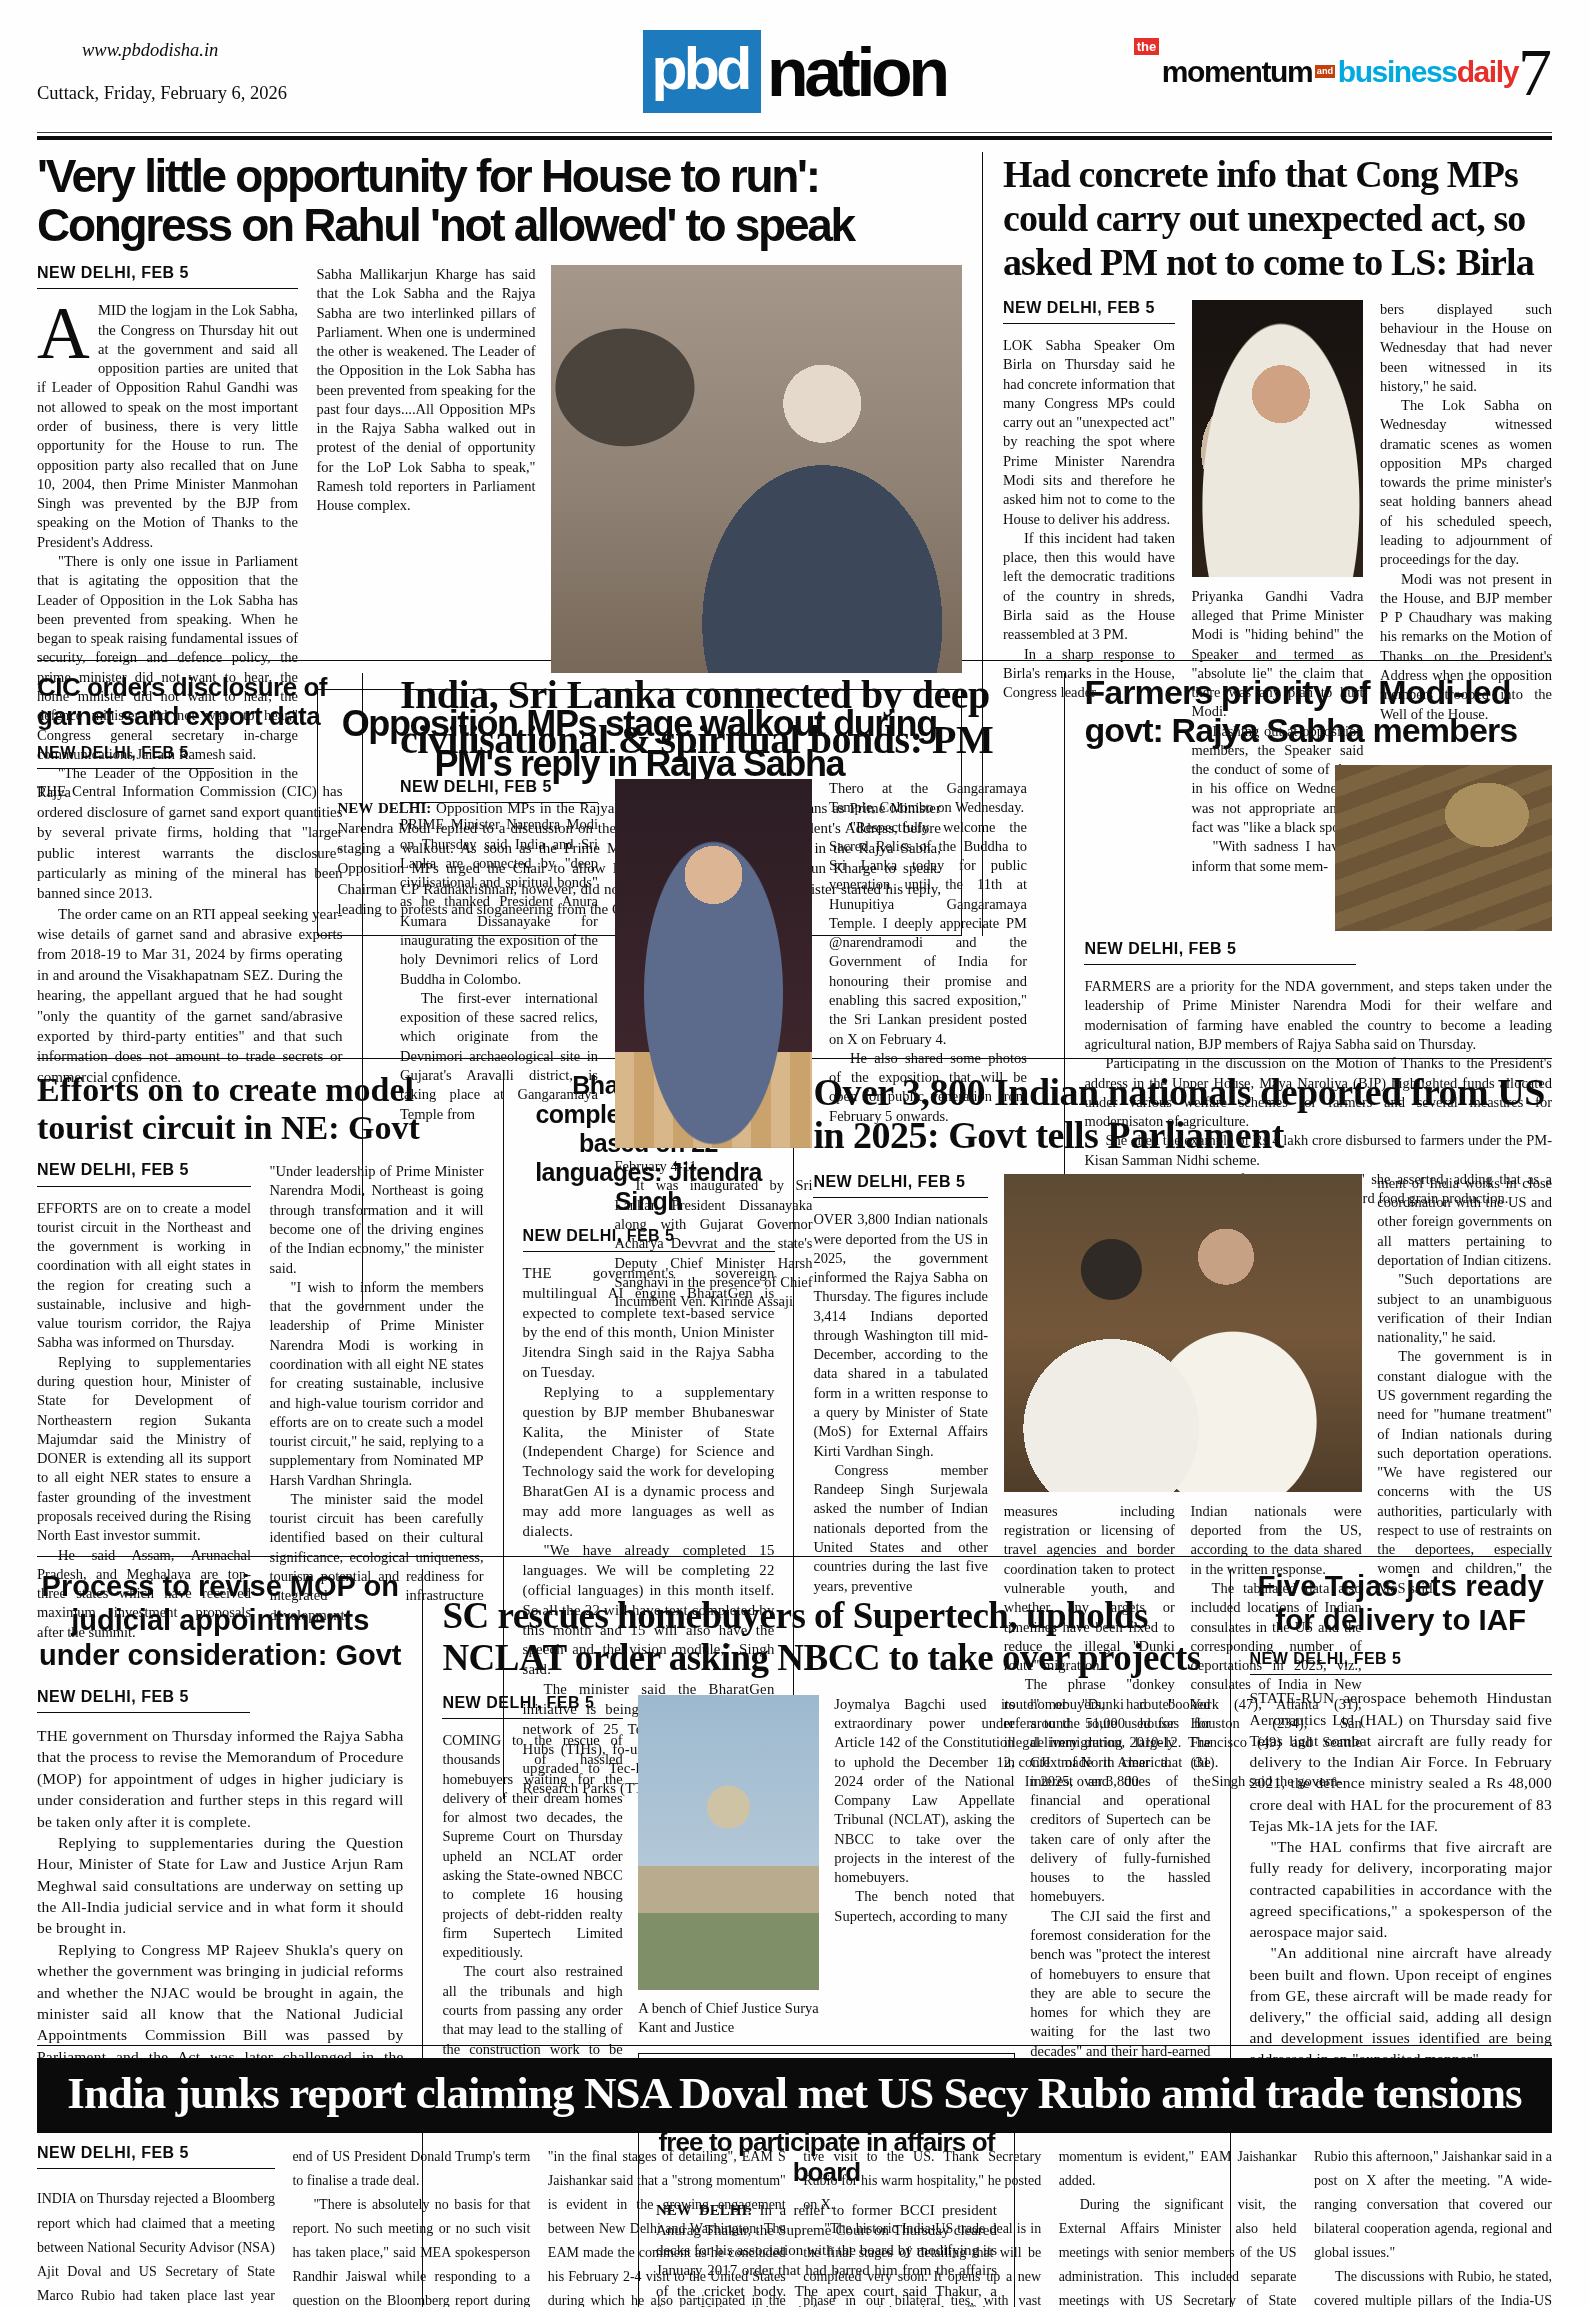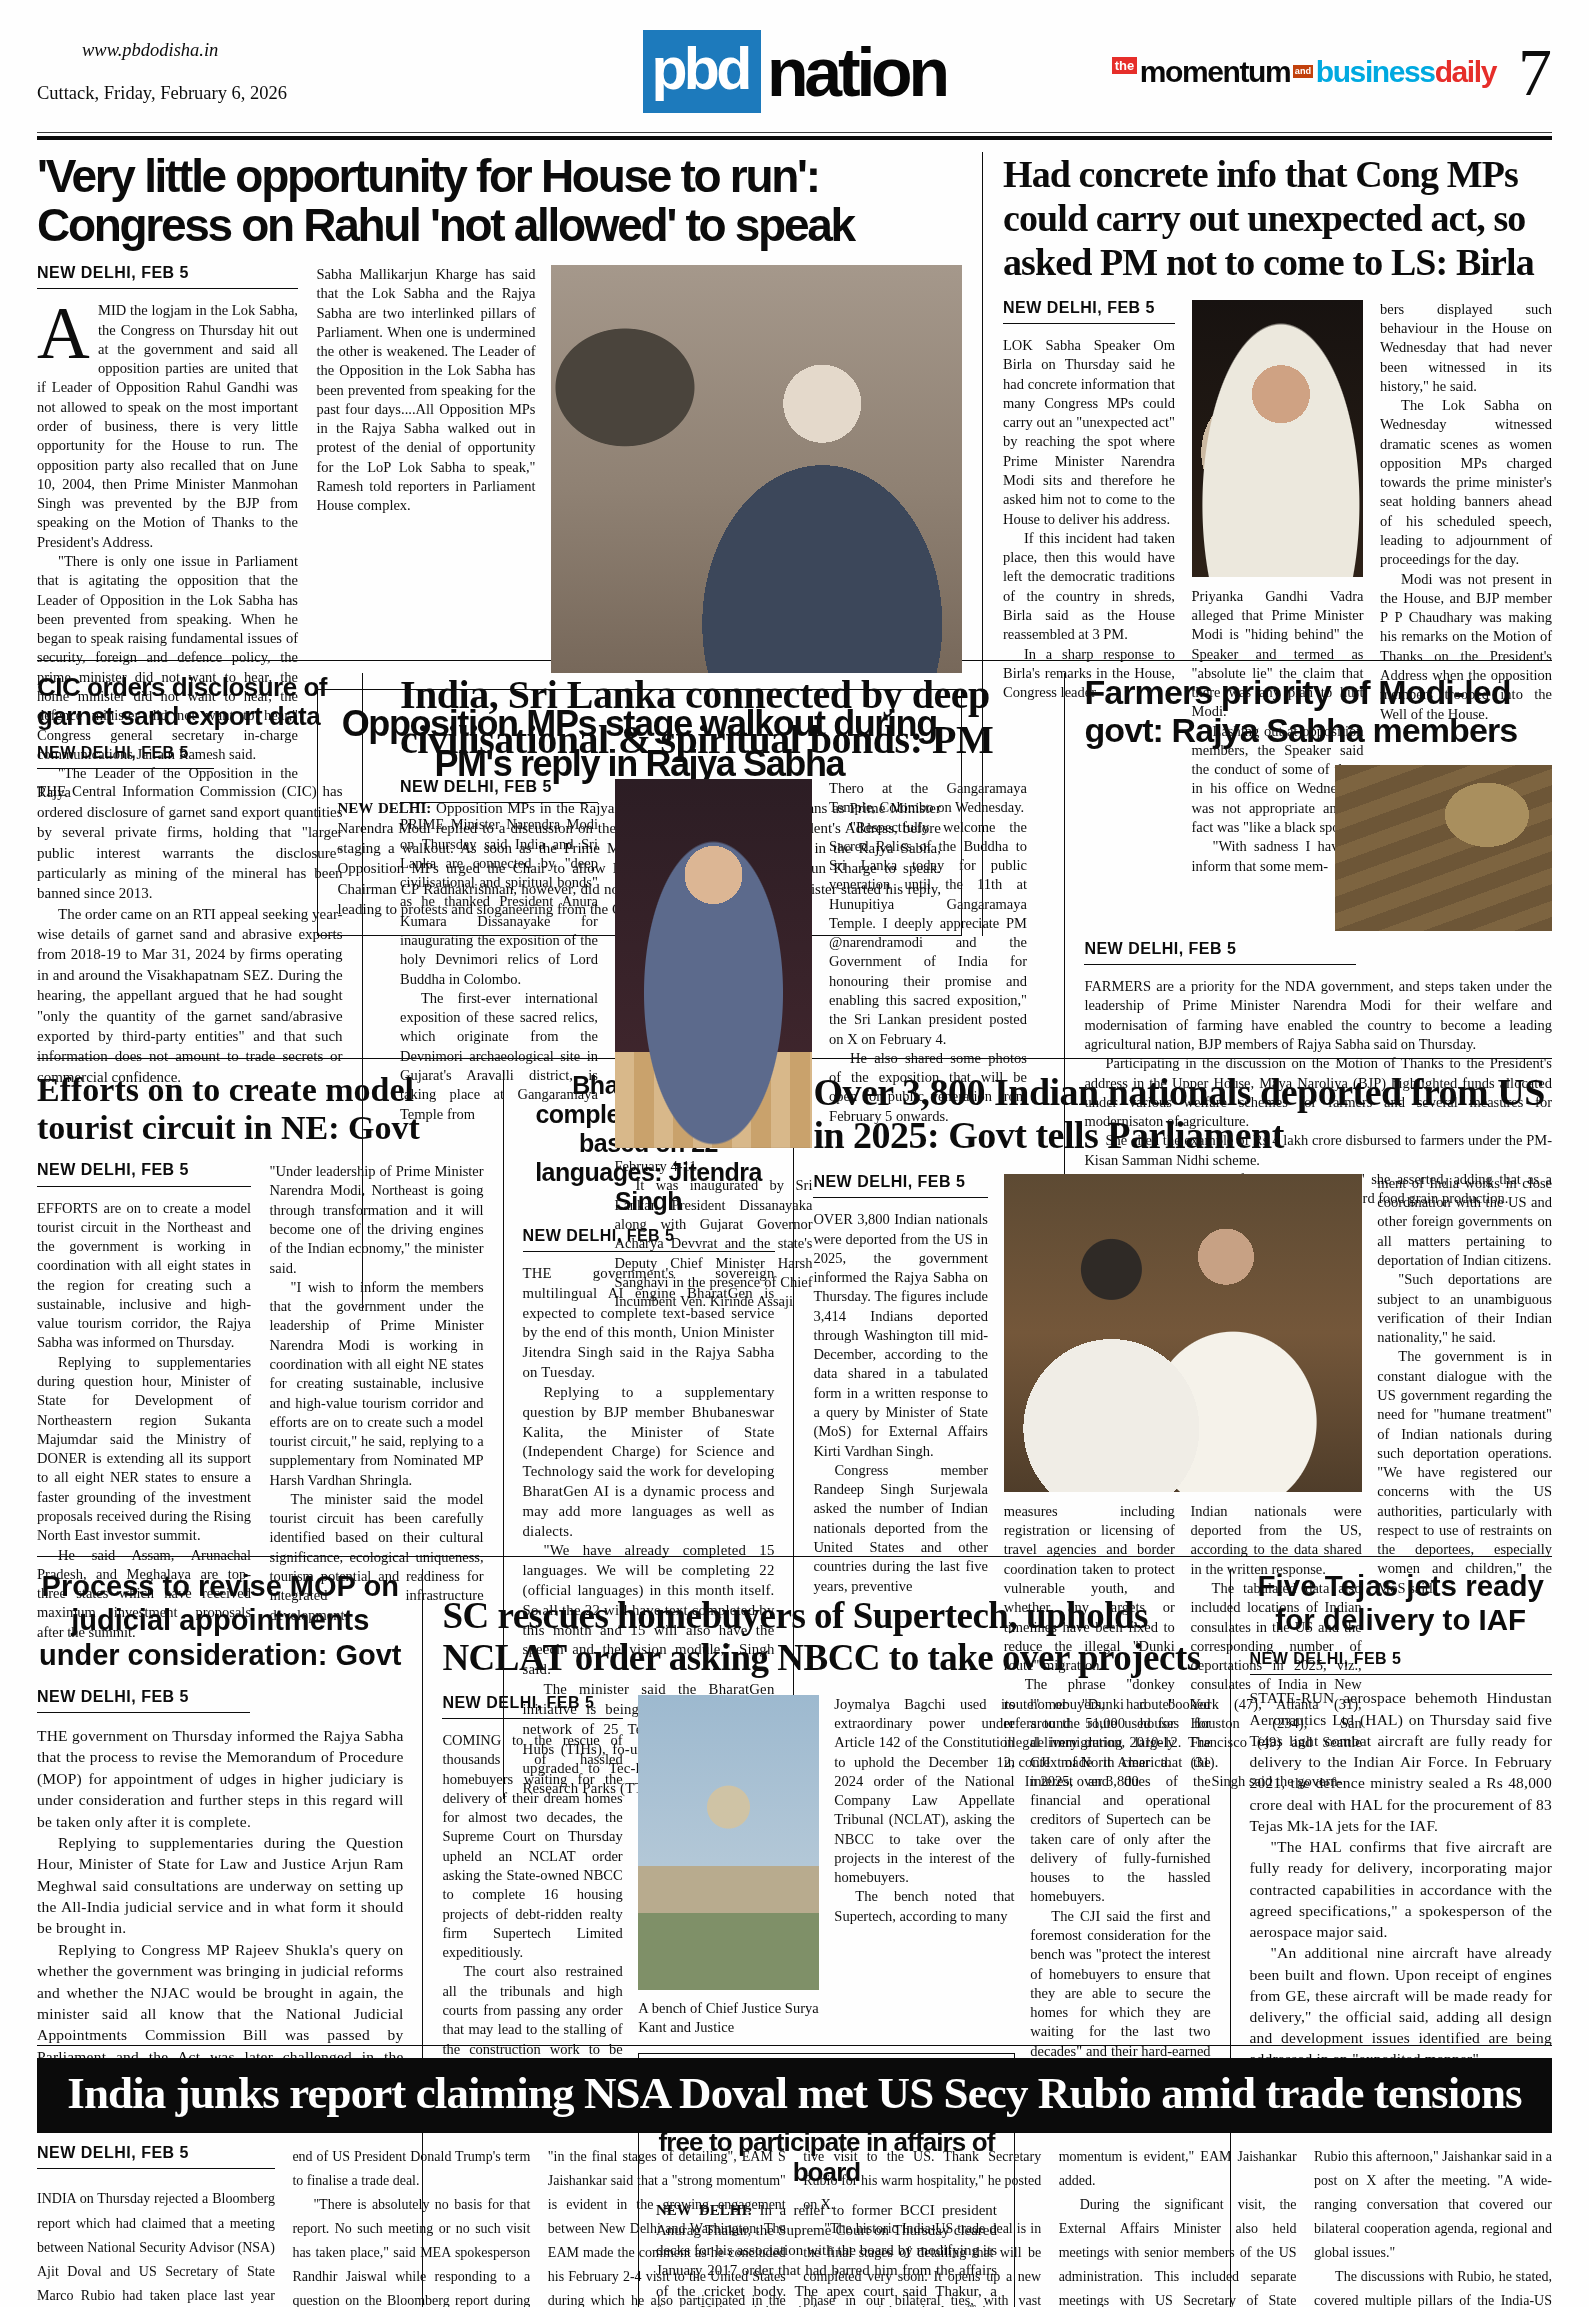--- a/index.html
+++ b/index.html
@@ -8,21 +8,21 @@
     box-sizing:border-box; padding:14px 37px 18.5px; display:flex; flex-direction:column;
     font-family:"Liberation Serif", serif; overflow:hidden;
   }
   
   .masthead { display:grid; grid-template-columns:1fr auto 1fr; align-items:center; min-height:115px; }
   .h-left { font-size:18.5px; line-height:1.2; }
   .h-left .site { font-style:italic; margin-bottom:21px;margin-left:45px; }
   .h-center { display:flex; align-items:center; gap:6.5px; }
   .pbd-chip { background:#1d7abc; color:#fff; font:700 59px/1 "Liberation Sans",sans-serif; letter-spacing:-3.7px; padding:9.2px 12px 14px 8.3px; }
   .nation-word { font:700 68px/1 "Liberation Sans",sans-serif; letter-spacing:-4.2px; color:#070707; }
-  .h-right { display:flex; align-items:center; justify-content:flex-end; gap:22px; }
+  .h-right { display:flex; justify-content:flex-end; }
   .mh-words { display:flex; align-items:center; }
   .the-chip { background:#e62e2a; color:#fff; font:700 13px/1 "Liberation Sans",sans-serif; padding:2.3px 3.2px; margin-right:2.3px; align-self:flex-start; }
   .w-pol { font:700 30px/1 "Liberation Sans",sans-serif; letter-spacing:-1.4px; color:#0a0a0a; }
   .and-chip { background:#c2410c; color:#fff; font:700 9.2px/1 "Liberation Sans",sans-serif; padding:1.8px 2.3px; margin:0 2.3px; }
   .w-bus { font:700 30px/1 "Liberation Sans",sans-serif; letter-spacing:-1.4px; color:#00a9e0; }
   .w-dai { font:700 30px/1 "Liberation Sans",sans-serif; letter-spacing:-1.4px; color:#e62e2a; }
   .page-num { font:400 68px/1 "Liberation Serif",serif; }
   .rule-thin { height:1.8px; background:#3a3a3a; margin-top:2.8px; }
   .rule-thick { height:6.5px; background:#0b0b0b; margin-top:3.2px; }
 

